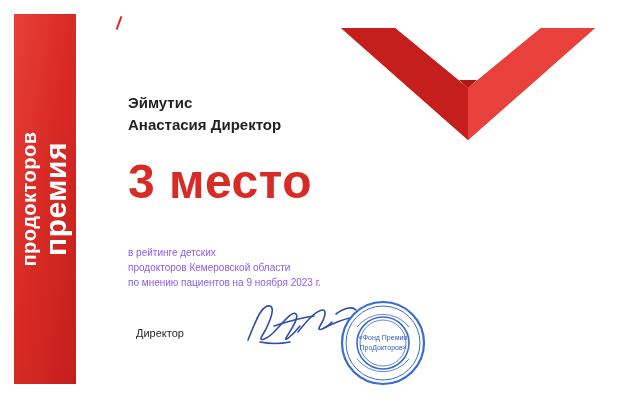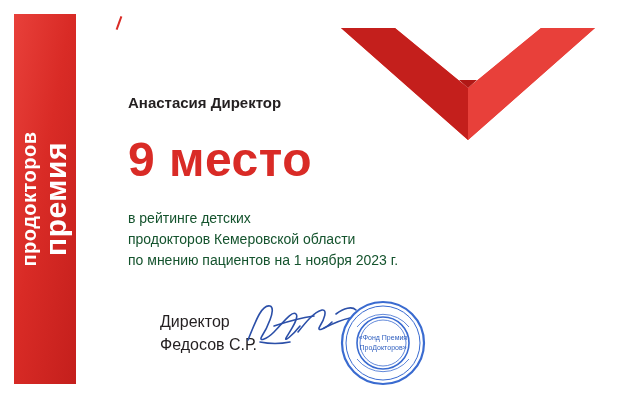--- a/index.html
+++ b/index.html
@@ -110,42 +110,41 @@
   }
   .place {
     margin-top: 22px;
     color: #d92b26;
     font-size: 48px;
     font-weight: bold;
     letter-spacing: 0.5px;
     line-height: 1.0;
   }
   .rating-lines {
-    margin-top: 24px;
-    color: #14532d;
-    font-size: 14px;
+    margin-top: 39px;
+    color: #8b5cf6;
+    font-size: 10px;
     line-height: 1.5;
   }
 
   
   .sign-block {
     position: absolute;
     left: 136px;
     top: 308px;
     width: 420px;
     height: 70px;
   }
   .sign-name {
     position: absolute;
     left: 0;
-    top: 2px;
+    top: 18px;
     color: #231f20;
-    font-size: 16px;
+    font-size: 11px;
     line-height: 1.45;
-    margin-left: 24px;
   }
   .signature {
     position: absolute;
     left: 104px;
     top: -12px;
     width: 120px;
     height: 58px;
   }
   .stamp {
     position: absolute;
@@ -181,36 +180,36 @@
     <svg viewBox="0 0 254 112" width="254" height="112" xmlns="http://www.w3.org/2000/svg">
       <polygon points="0,0 127,112 254,0 200,0 127,60 54,0" fill="#e8403a"></polygon>
       <polygon points="54,0 127,60 127,112 0,0" fill="#c41f1c"></polygon>
       <polygon points="127,60 200,0 254,0 127,112" fill="#e8403a"></polygon>
       <polygon points="118,52 136,52 127,60" fill="#b01815"></polygon>
     </svg>
   </div>
 
   <div class="content">
     <div class="recipient">
+      <div>Эймутис</div>
       <div>Анастасия Директор</div>
     </div>
 
-    <div class="place">9 место</div>
+    <div class="place">3 место</div>
 
     <div class="rating-lines">
       <div>в рейтинге детских</div>
       <div>продокторов Кемеровской области</div>
-      <div>по мнению пациентов на 1 ноября 2023 г.</div>
+      <div>по мнению пациентов на 9 ноября 2023 г.</div>
     </div>
   </div>
 
   <div class="sign-block">
     <div class="sign-name">
       <div>Директор</div>
-      <div>Федосов С.Р.</div>
     </div>
 
     <div class="signature">
       <svg viewBox="0 0 120 58" width="120" height="58" xmlns="http://www.w3.org/2000/svg">
         <g fill="none" stroke="#2b4fa8" stroke-width="1.6" stroke-linecap="round">
           <path d="M8,44 C16,24 22,8 30,10 C37,12 26,34 22,40 C18,46 26,44 34,36 C42,28 52,14 56,18 C60,22 48,38 46,42 C44,46 52,40 60,30"></path>
           <path d="M34,30 C46,26 60,22 74,20"></path>
           <path d="M58,36 C66,26 74,16 82,14 C88,13 84,24 80,30 C76,36 84,34 92,26"></path>
           <path d="M84,32 C92,28 100,24 110,22"></path>
           <path d="M96,18 C104,12 112,10 116,14"></path>

